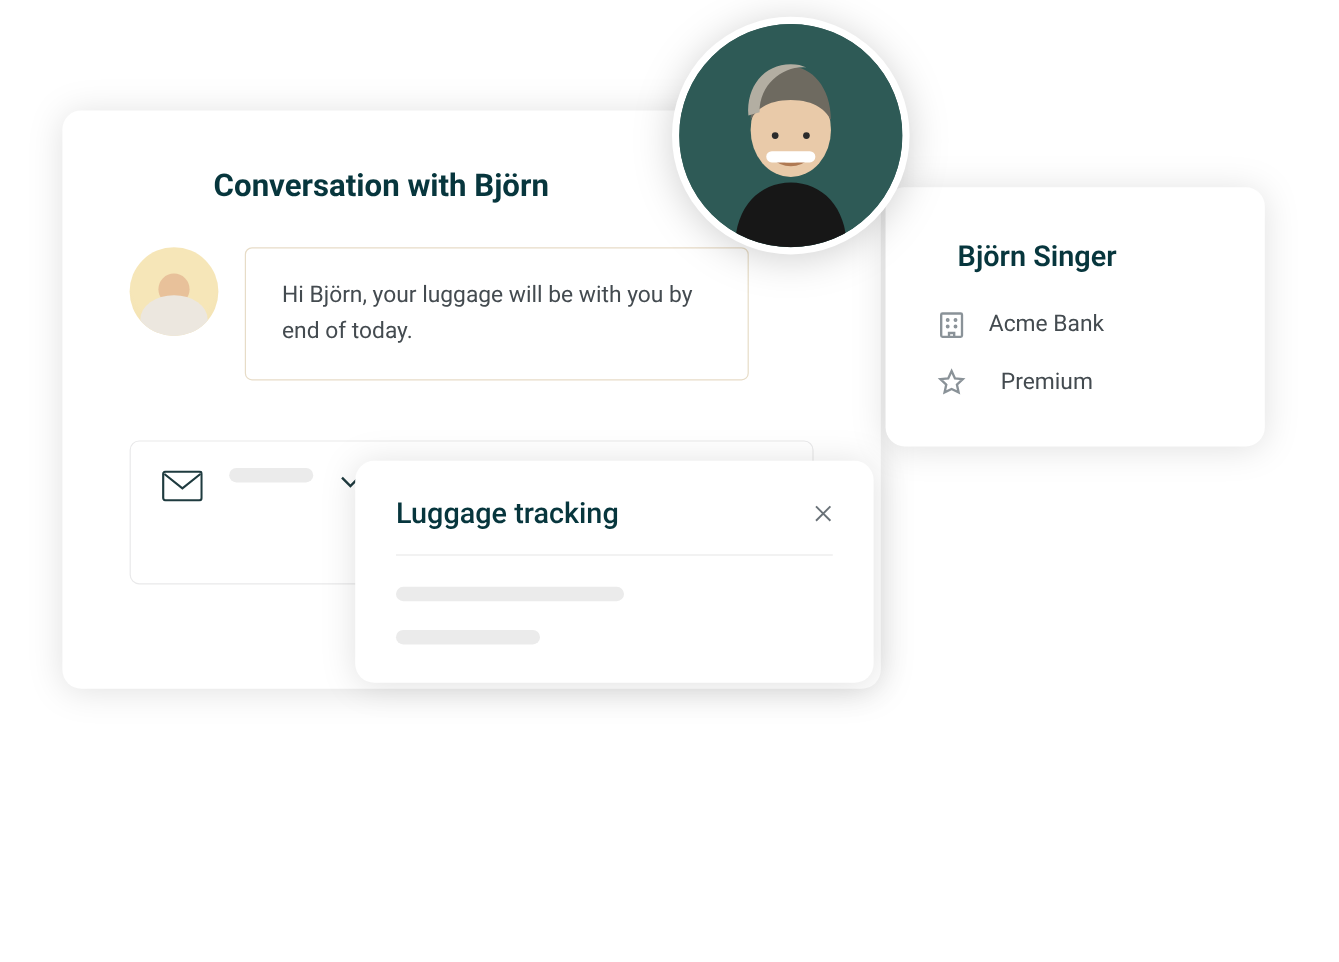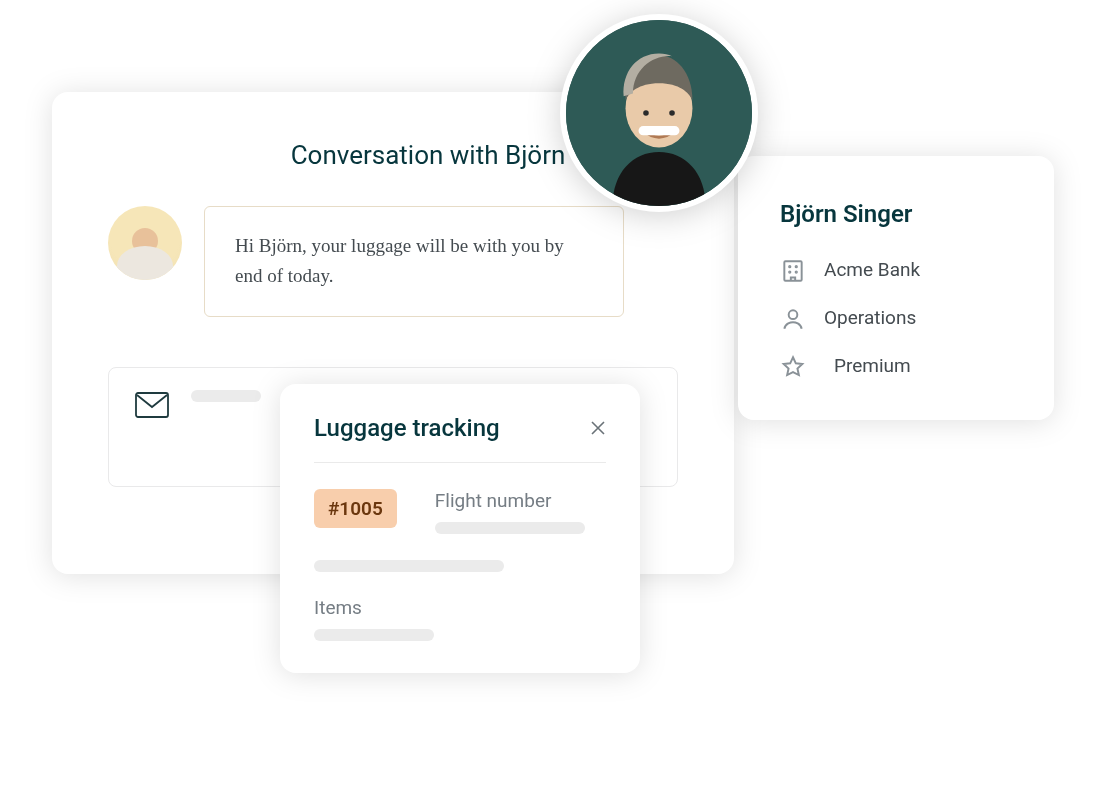--- a/index.html
+++ b/index.html
@@ -19,32 +19,30 @@
     
     .conversation-card {
       left: 52px;
       top: 92px;
       width: 682px;
       height: 482px;
       padding: 48px 56px 40px 56px;
     }
     .convo-title {
       font-size: 26px;
-      font-weight: 400;
+      font-weight: 700;
       color: #07363d;
       margin-bottom: 36px;
       margin-left: 70px;
-      text-align: center;
     }
     .message-row {
       display: flex;
       align-items: flex-start;
       gap: 22px;
       margin-bottom: 50px;
-      font-family: Liberation Serif, serif;
     }
     .agent-avatar {
       width: 74px;
       height: 74px;
       border-radius: 50%;
       background: radial-gradient(circle at 50% 35%, #f6e6b8 0 60%, #f1e0b0 100%);
       flex-shrink: 0;
       position: relative;
       overflow: hidden;
     }
@@ -111,20 +109,21 @@
       right: 62px;
       top: 156px;
       width: 316px;
       padding: 44px 42px 40px 42px;
     }
     .profile-name {
       font-size: 24px;
       font-weight: 600;
       color: #07363d;
       margin-bottom: 30px;
+      margin-left: 18px;
     }
     .profile-list { list-style: none; }
     .profile-item {
       display: flex;
       gap: 18px;
       margin-bottom: 22px;
       font-size: 19px;
       color: #444b50;
     }
     .profile-item:last-child { margin-bottom: 0; gap: 28px; }
@@ -141,23 +140,23 @@
       border: 6px solid #fff;
       background: #2e5a56;
       overflow: hidden;
       z-index: 5;
       filter: drop-shadow(0 4px 16px rgba(0,0,0,0.18));
     }
     .hero-avatar svg { width: 100%; height: 100%; display:block; }
 
     
     .tracking-card {
-      left: 280px;
+      left: 296px;
       top: 384px;
-      width: 360px;
+      width: 432px;
       padding: 30px 34px 32px 34px;
       z-index: 3;
     }
     .tracking-header {
       display: flex;
       align-items: center;
       justify-content: space-between;
       padding-bottom: 20px;
       border-bottom: 1px solid #eaeaea;
       margin-bottom: 26px;
@@ -235,27 +234,20 @@
         <circle cx="9" cy="8" r="0.6" fill="#8a9298"></circle>
         <circle cx="15" cy="8" r="0.6" fill="#8a9298"></circle>
         <circle cx="9" cy="13" r="0.6" fill="#8a9298"></circle>
         <circle cx="15" cy="13" r="0.6" fill="#8a9298"></circle>
         <path d="M10 21v-3h4v3"></path>
       </svg>
       <span>Acme Bank</span>
     </li>
     <li class="profile-item">
       <svg class="p-icon" viewBox="0 0 24 24" fill="none" stroke="#8a9298" stroke-width="1.8">
-        <circle cx="12" cy="8" r="4"></circle>
-        <path d="M4 21c1-5 6-6 8-6s7 1 8 6"></path>
-      </svg>
-      <span>Operations</span>
-    </li>
-    <li class="profile-item">
-      <svg class="p-icon" viewBox="0 0 24 24" fill="none" stroke="#8a9298" stroke-width="1.8">
         <path d="M12 3l2.6 5.6 6 .6-4.5 4.2 1.3 6L12 16.8 6.6 19.4l1.3-6L3.4 9.2l6-.6L12 3z"></path>
       </svg>
       <span>Premium</span>
     </li>
   </ul>
 </div>
 
 <div class="hero-avatar">
   <svg viewBox="0 0 200 200">
     <rect width="200" height="200" fill="#2e5a56"></rect>
@@ -271,29 +263,21 @@
 </div>
 
 <div class="card tracking-card">
   <div class="tracking-header">
     <div class="tracking-title">Luggage tracking</div>
     <svg class="close-x" viewBox="0 0 16 16" stroke="#6a7278" stroke-width="1.6">
       <path d="M2 2 L14 14 M14 2 L2 14"></path>
     </svg>
   </div>
 
-  <div class="tracking-row1">
-    <span class="ticket-badge">#1005</span>
-    <div class="field-col">
-      <div class="field-label">Flight number</div>
-      <div class="skel w1"></div>
-    </div>
-  </div>
 
   <div class="field-block">
     <div class="skel w2"></div>
   </div>
 
   <div class="field-block">
-    <div class="field-label">Items</div>
     <div class="skel w3"></div>
   </div>
 </div>
 
 </body></html>

